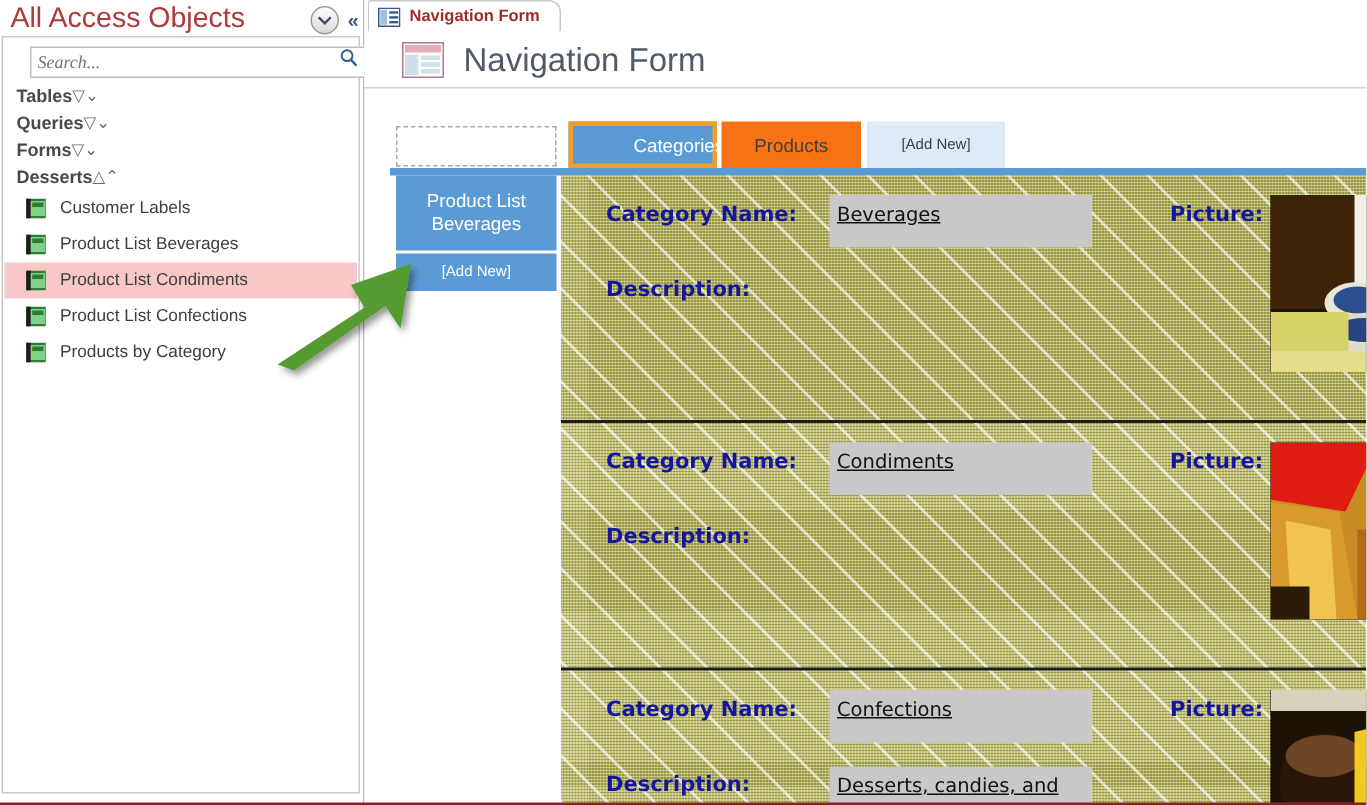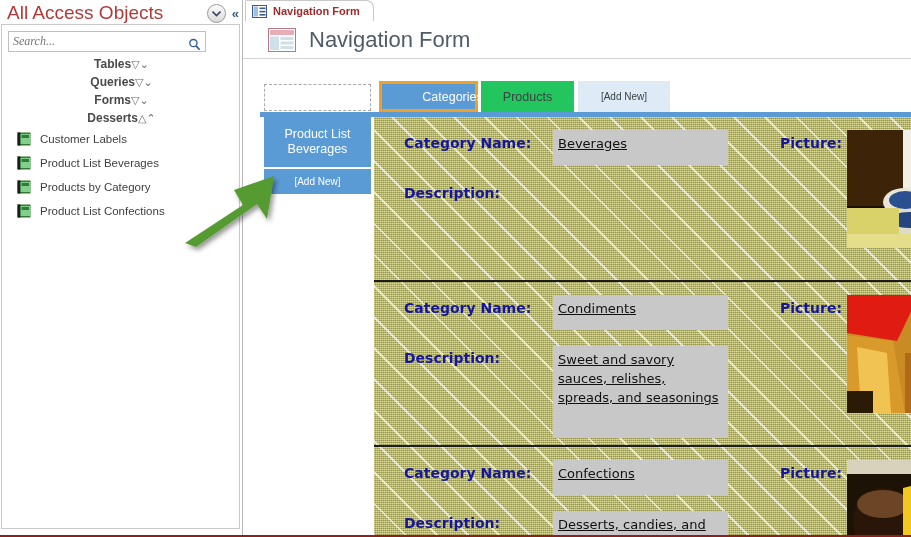--- a/index.html
+++ b/index.html
@@ -38,35 +38,35 @@
   .dd-circle{
     width:17px;height:17px;border-radius:50%;
     background:linear-gradient(#fdfdfd,#d9d9d9);
     border:1px solid #9a9a9a;
     display:flex;align-items:center;justify-content:center;
   }
   .dd-circle svg{display:block;}
   .dbl-chev{color:#3a5a8c;font-size:13px;line-height:13px;font-weight:bold;}
 
   .searchbox{
-    position:absolute;left:8px;top:31px;width:198px;height:21px;
+    position:absolute;left:20px;top:31px;width:224px;height:21px;
     border:1px solid #bfbfbf;background:#fff;box-sizing:border-box;
-    display:flex;align-items:flex-end;
+    display:flex;align-items:flex-start;
   }
   .searchbox input{
     border:0;outline:0;flex:1;height:17px;
     font-family:"Liberation Serif", serif;
     font-style:italic;font-size:12px;color:#3b3b3b;
     padding-left:4px;background:transparent;
   }
   .searchbox .mag{width:22px;display:flex;align-items:center;justify-content:center;}
 
   .grouplist{position:absolute;left:3px;top:55px;width:235px;}
   .group-header{
-    height:18px;display:flex;align-items:center;justify-content:center;
+    height:18px;display:flex;align-items:center;justify-content:flex-start;
     padding:0 6px 0 8px;box-sizing:border-box;
   }
   .group-header .gname{
     font-size:12px;font-weight:bold;color:#4a4a4a;
   }
   .group-header .gchev{font-size:11px;color:#6b6b6b;line-height:11px;}
 
   .rep-item{
     height:24px;display:flex;align-items:center;padding-left:14px;
     box-sizing:border-box;
@@ -126,21 +126,21 @@
     display:flex;align-items:center;justify-content:center;
     font-size:12.5px;color:#ffffff;box-sizing:border-box;
     white-space:nowrap;
   }
   .nf-tab.selected{
     left:119px;width:99px;background:#5b9bd5;color:#ffffff;
     border:3px solid #f0a02a;
     padding-left:48px;
   }
   .nf-tab.plain{
-    left:221px;width:93px;background:#22c55e;color:#3c4043;font-size:12.5px;
+    left:221px;width:93px;background:#f97316;color:#3c4043;font-size:12.5px;
   }
   .nf-tab.addnew{
     left:318px;width:92px;background:#deebf7;color:#3c4043;font-size:10px;
   }
   .nf-bluebar{
     position:absolute;left:0;top:51px;right:0;height:5px;background:#5b9bd5;
   }
 
   .nf-body{position:absolute;left:0;top:56px;right:0;bottom:0;}
   .nf-sidebar{
@@ -265,39 +265,48 @@
       <div class="rep-item">
         <svg class="rep-icon" viewBox="0 0 14 14">
           <rect x="0.5" y="0.5" width="13" height="13" fill="#2e7d32"></rect>
           <rect x="0.5" y="0.5" width="3" height="13" fill="#1b1b1b"></rect>
           <rect x="3.5" y="2" width="9.5" height="10" fill="#7fd18a"></rect>
           <rect x="4.5" y="3" width="7.5" height="3" fill="#2e7d32"></rect>
         </svg>
         <span class="rep-label">Product List Beverages</span>
       </div>
 
+      <div class="rep-item highlight">
+        <svg class="rep-icon" viewBox="0 0 14 14">
+          <rect x="0.5" y="0.5" width="13" height="13" fill="#2e7d32"></rect>
+          <rect x="0.5" y="0.5" width="3" height="13" fill="#1b1b1b"></rect>
+          <rect x="3.5" y="2" width="9.5" height="10" fill="#7fd18a"></rect>
+          <rect x="4.5" y="3" width="7.5" height="3" fill="#2e7d32"></rect>
+        </svg>
+        <span class="rep-label">Product List Condiments</span>
+      </div>
 
       <div class="rep-item">
         <svg class="rep-icon" viewBox="0 0 14 14">
           <rect x="0.5" y="0.5" width="13" height="13" fill="#2e7d32"></rect>
           <rect x="0.5" y="0.5" width="3" height="13" fill="#1b1b1b"></rect>
           <rect x="3.5" y="2" width="9.5" height="10" fill="#7fd18a"></rect>
           <rect x="4.5" y="3" width="7.5" height="3" fill="#2e7d32"></rect>
         </svg>
-        <span class="rep-label">Products by Category</span>
+        <span class="rep-label">Product List Confections</span>
       </div>
 
       <div class="rep-item">
         <svg class="rep-icon" viewBox="0 0 14 14">
           <rect x="0.5" y="0.5" width="13" height="13" fill="#2e7d32"></rect>
           <rect x="0.5" y="0.5" width="3" height="13" fill="#1b1b1b"></rect>
           <rect x="3.5" y="2" width="9.5" height="10" fill="#7fd18a"></rect>
           <rect x="4.5" y="3" width="7.5" height="3" fill="#2e7d32"></rect>
         </svg>
-        <span class="rep-label">Product List Confections</span>
+        <span class="rep-label">Products by Category</span>
       </div>
 
     </div>
   </div>
 
   <div class="docarea">
 
     <div class="tabstrip">
       <div class="doctab">
         <svg width="15" height="13" viewBox="0 0 15 13">
@@ -370,21 +379,20 @@
                 <rect x="0" y="78" width="52" height="40" fill="#d9d26a"></rect>
                 <rect x="0" y="104" width="90" height="14" fill="#e4dd8a"></rect>
               </svg>
             </div>
           </div>
 
           <div class="record">
             <span class="rec-label cat">Category Name:</span>
             <div class="rec-field name">Condiments</div>
             <span class="rec-label desc">Description:</span>
-            <div class="rec-field descbox">Sweet and savory sauces, relishes, spreads, and seasonings</div>
             <span class="rec-label pic">Picture:</span>
             <div class="rec-pic">
               <svg width="90" height="118" viewBox="0 0 90 118">
                 <rect width="90" height="118" fill="#c98b24"></rect>
                 <path d="M0 0 H72 L50 46 L0 38 Z" fill="#e01b12"></path>
                 <path d="M72 0 H90 V24 L76 18 Z" fill="#9fd8ec"></path>
                 <rect x="74" y="26" width="16" height="34" fill="#bfe4f2"></rect>
                 <path d="M0 40 L46 46 L58 118 H0 Z" fill="#d99a2c"></path>
                 <path d="M10 52 L40 58 L44 118 H14 Z" fill="#f0c352"></path>
                 <rect x="58" y="58" width="32" height="60" fill="#b06a18"></rect>

